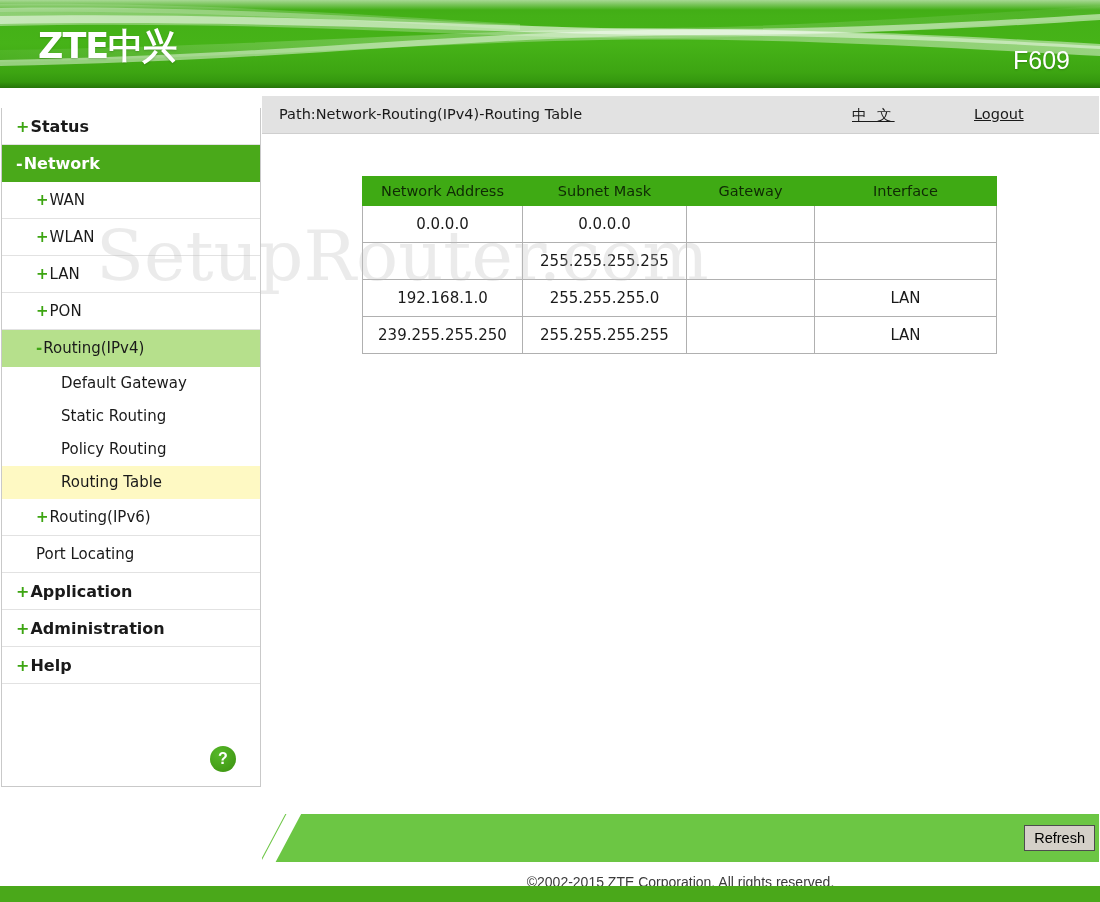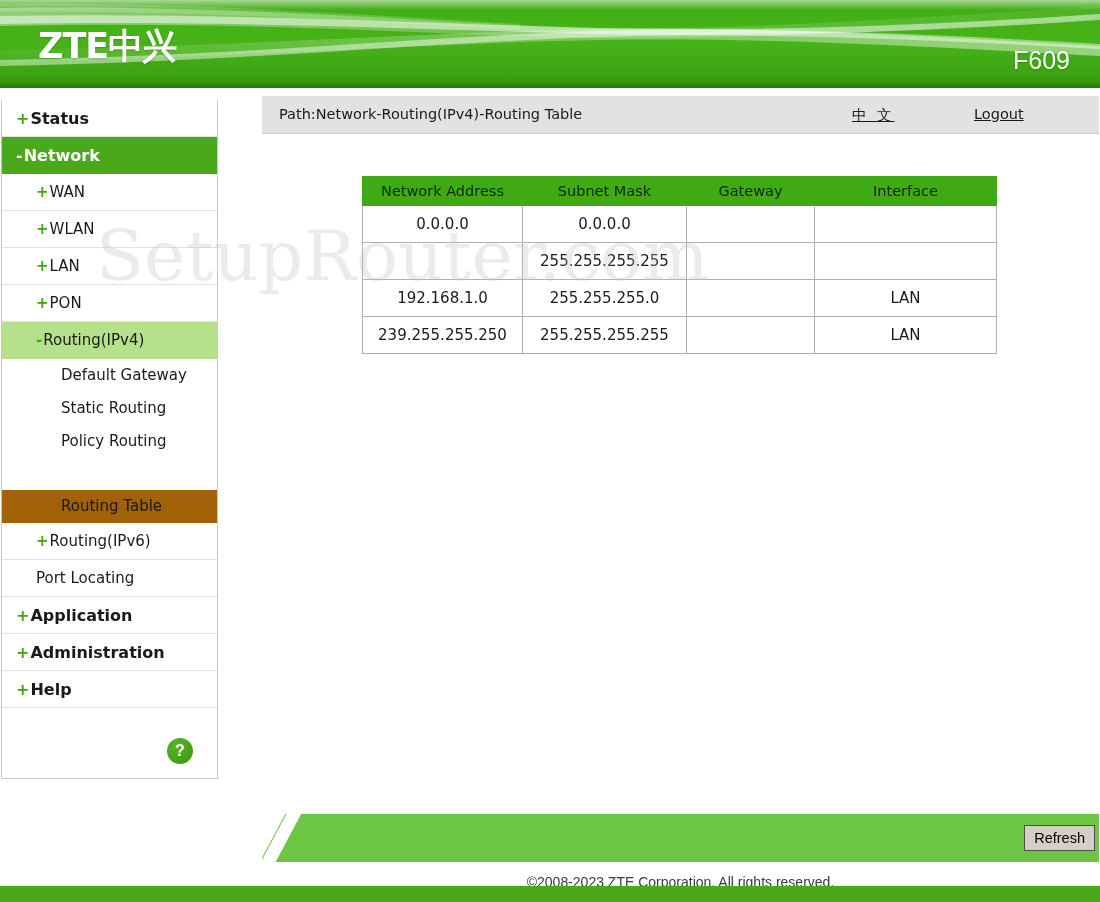--- a/index.html
+++ b/index.html
@@ -55,22 +55,22 @@
     font-size: 25px;
     color: #ffffff;
     font-family: Liberation Sans, sans-serif;
     text-shadow: 0 1px 2px rgba(0,0,0,.2);
     z-index: 5;
   }
 
   
   #sidebar {
     position: absolute;
-    left: 1px; top: 100px;
-    width: 217px;
+    left: 1px; top: 108px;
+    width: 260px;
     height: 679px;
     background: #ffffff;
     border: 1px solid #c9c9c9;
     border-top: none;
     z-index: 4;
   }
   .nav-item {
     position: relative;
     height: 37px;
     line-height: 37px;
@@ -106,22 +106,21 @@
     background: #4aa91a;
     color: #ffffff;
     border-bottom: 1px solid #4aa91a;
   }
   .nav-item.active-dark .pm { color: #ffffff; }
   .nav-item.active-mid {
     background: #b6e08c;
     border-bottom: none;
   }
   .nav-item.active-light {
-    background: #a16207;
-    margin-top: 32px;
+    background: #fef9c3;
   }
   #help-icon-wrap {
     position: absolute;
     right: 24px; bottom: 14px;
     width: 26px; height: 26px;
   }
   #help-icon {
     width: 26px; height: 26px;
     border-radius: 50%;
     background: radial-gradient(circle at 35% 30%, #56b828, #3b9110);
@@ -388,20 +387,20 @@
           </tbody>
       </table>
     </div>
 
     <div id="footer-bar">
       <div class="slash2"></div>
       <div class="slash"></div>
       <button id="refresh-btn">Refresh</button>
     </div>
 
-    <div id="copyright">©2008-2023 ZTE Corporation. All rights reserved.</div>
+    <div id="copyright">©2002-2015 ZTE Corporation. All rights reserved.</div>
   </div>
 
   <div id="left-strip"></div>
   <div id="bottom-strip"></div>
 
   <div id="watermark">SetupRouter.com</div>
 </div>
 
 </body></html>

